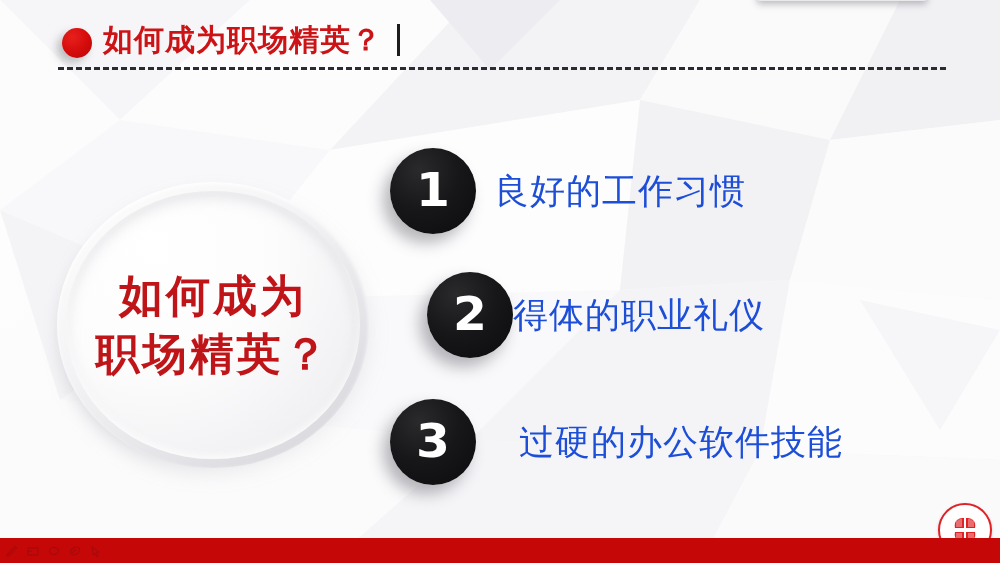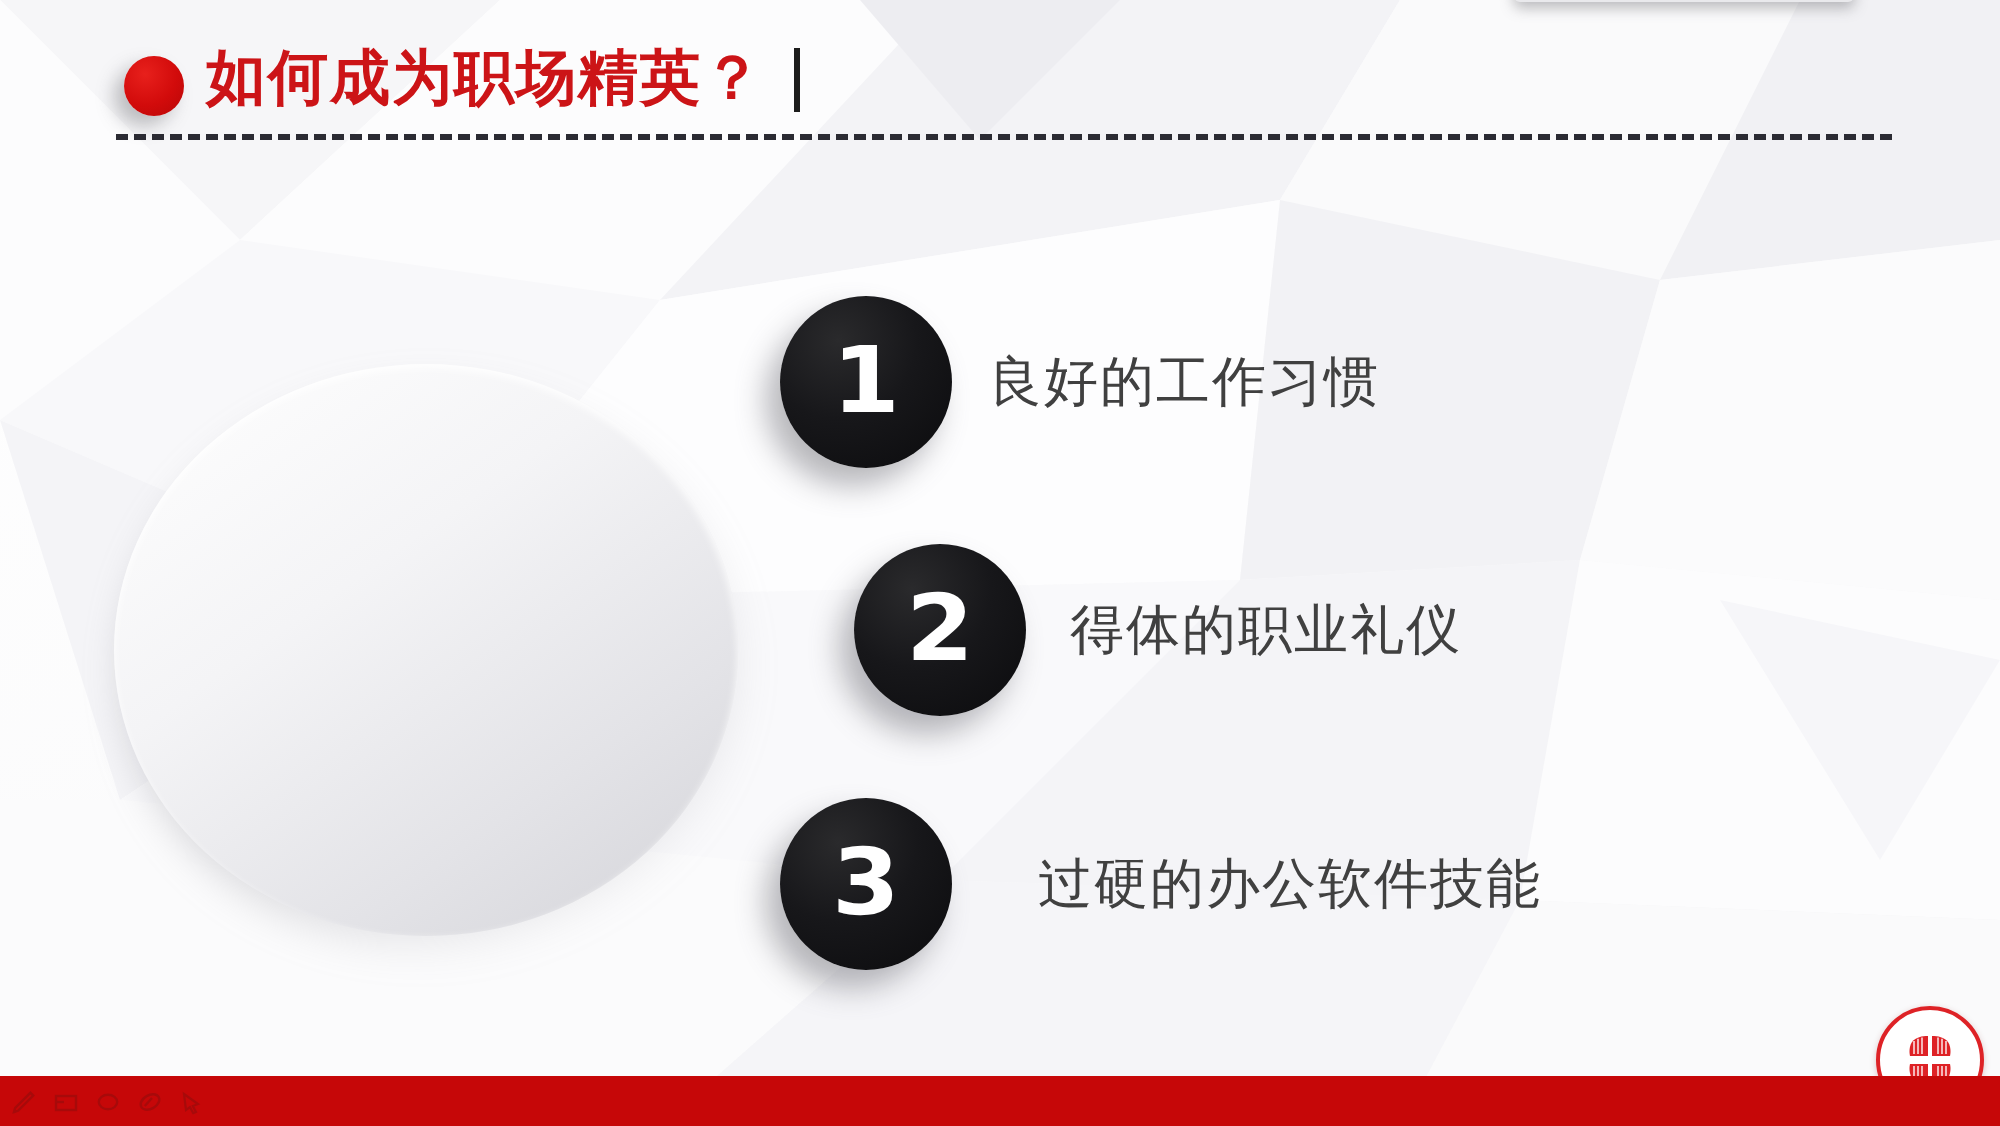--- a/index.html
+++ b/index.html
@@ -56,24 +56,24 @@
   #item-3{left:390px;top:399px;}
 
   .num-circle{position:relative;width:86px;height:86px;border-radius:50%;
       background:radial-gradient(circle at 34% 26%,#2a2a2c 0%,#17171a 46%,#0b0b0d 100%);
       box-shadow:-7px 9px 15px rgba(105,105,112,.48);
       flex:0 0 auto;}
   .num-glyph{position:absolute;inset:0;display:flex;align-items:center;justify-content:center;
       color:#fff;font-size:46px;font-weight:bold;letter-spacing:0;
       font-family:"DejaVu Sans","Liberation Sans",sans-serif;
       transform:scaleX(1.06);padding-bottom:2px;}
-  .item-label{color:#404040;font-size:27px;white-space:nowrap;
+  .item-label{color:#1d4ed8;font-size:35px;white-space:nowrap;
       font-family:"DejaVu Serif","Liberation Serif",serif;letter-spacing:1px;}
   #item-1 .item-label{margin-left:18px;}
-  #item-2 .item-label{margin-left:22px;}
+  #item-2 .item-label{}
   #item-3 .item-label{margin-left:43px;}
 
   
   #bottom-bar{position:absolute;left:0;top:538px;width:1000px;height:25px;background:#c60708;}
   #annot-tools{position:absolute;left:4px;top:543px;display:flex;align-items:center;gap:5px;
       opacity:.55;}
   .annot-ico{width:16px;height:16px;display:block;}
 
   
   #logo{position:absolute;left:938px;top:503px;width:50px;height:50px;border-radius:50%;
@@ -124,20 +124,24 @@
   <div id="header">
     <div id="title-dot"></div>
     <div id="title-text">如何成为职场精英？</div>
     <div id="title-caret"></div>
     <div id="header-dash"></div>
   </div>
 
   <div id="hero-wrap">
     <div id="hero-shadow"></div>
     <div id="hero-ring"></div>
+    <div id="hero-face">
+      <div class="hero-line">如何成为</div>
+      <div class="hero-line">职场精英？</div>
+    </div>
   </div>
 
   <div class="item" id="item-1">
     <div class="num-circle">
       <div class="num-glyph">1</div>
     </div>
     <div class="item-label">良好的工作习惯</div>
   </div>
 
   <div class="item" id="item-2">

